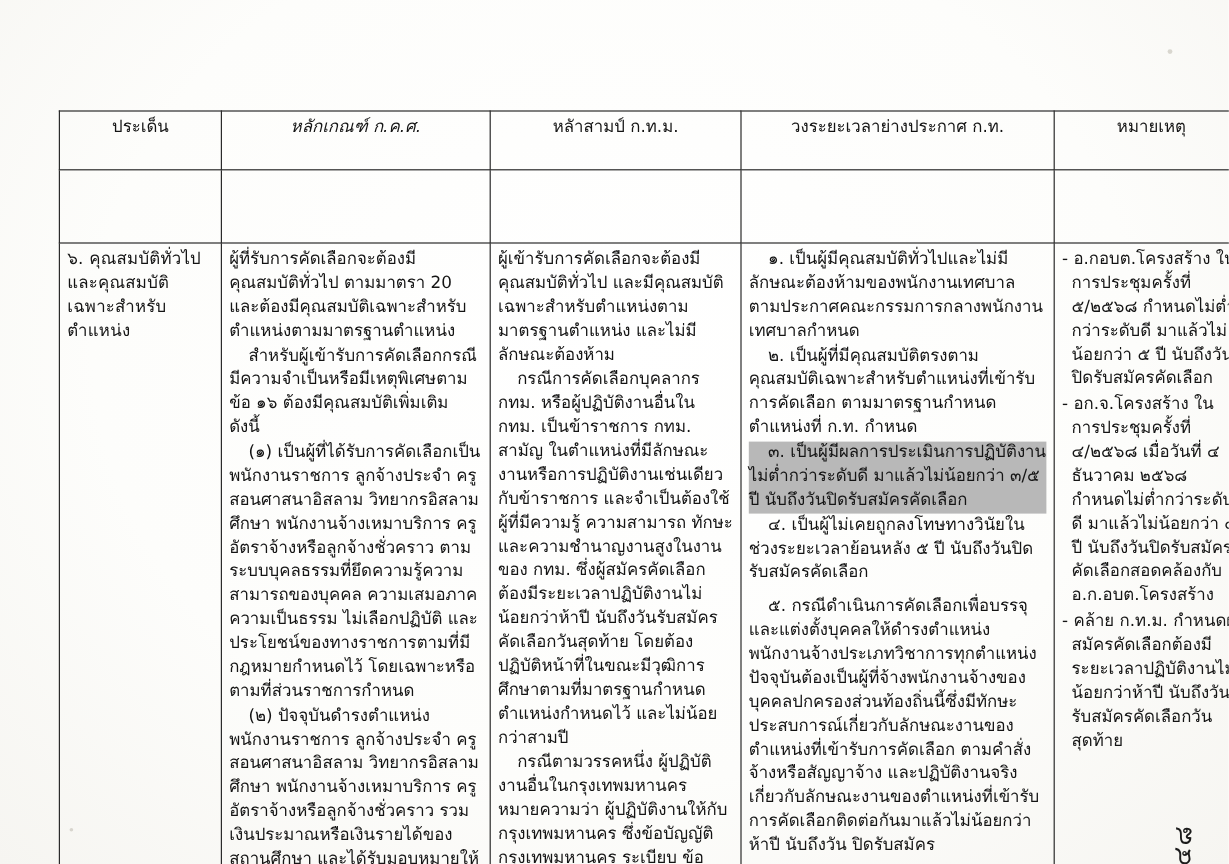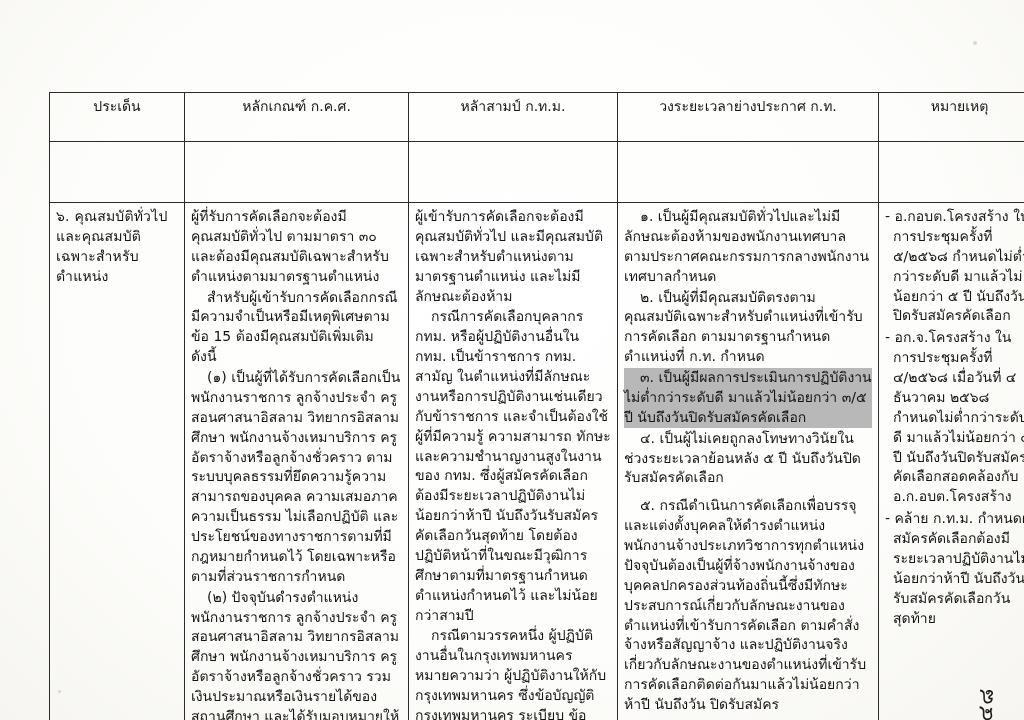--- a/index.html
+++ b/index.html
@@ -45,21 +45,21 @@
     font-weight: normal;
   }
   thead th {
     text-align: center;
     font-size: 12.2px;
     padding-top: 7px;
     height: 40px;
     vertical-align: top;
   }
   .col1 { width: 122px; }
-  .col2 { width: 211px; }
+  .col2 { width: 211px; font-style: italic; }
   .col3 { width: 196px; }
   .col4 { width: 248px; }
   .col5 { width: 149px; }
 
   .spacer-row td { height: 52px; border-top: none; }
   .hdr-row th { border-bottom: none; }
 
   .cell-topic {
     font-size: 11.6px;
     line-height: 1.65;
@@ -112,22 +112,22 @@
       <td></td>
       <td></td>
       <td></td>
       <td></td>
       <td></td>
     </tr>
     <tr class="body-row">
       <td class="cell-topic">๖. คุณสมบัติทั่วไปและคุณสมบัติเฉพาะสำหรับตำแหน่ง</td>
 
       <td>
-        <p class="para">ผู้ที่รับการคัดเลือกจะต้องมีคุณสมบัติทั่วไป ตามมาตรา ๓๐ และต้องมีคุณสมบัติเฉพาะสำหรับตำแหน่งตามมาตรฐานตำแหน่ง</p>
-        <p class="para ind">สำหรับผู้เข้ารับการคัดเลือกกรณีมีความจำเป็นหรือมีเหตุพิเศษตามข้อ 15 ต้องมีคุณสมบัติเพิ่มเติม ดังนี้</p>
+        <p class="para">ผู้ที่รับการคัดเลือกจะต้องมีคุณสมบัติทั่วไป ตามมาตรา 20 และต้องมีคุณสมบัติเฉพาะสำหรับตำแหน่งตามมาตรฐานตำแหน่ง</p>
+        <p class="para ind">สำหรับผู้เข้ารับการคัดเลือกกรณีมีความจำเป็นหรือมีเหตุพิเศษตามข้อ ๑๖ ต้องมีคุณสมบัติเพิ่มเติม ดังนี้</p>
         <p class="para ind">(๑) เป็นผู้ที่ได้รับการคัดเลือกเป็นพนักงานราชการ ลูกจ้างประจำ ครูสอนศาสนาอิสลาม วิทยากรอิสลามศึกษา พนักงานจ้างเหมาบริการ ครูอัตราจ้างหรือลูกจ้างชั่วคราว ตามระบบบุคลธรรมที่ยึดความรู้ความสามารถของบุคคล ความเสมอภาค ความเป็นธรรม ไม่เลือกปฏิบัติ และประโยชน์ของทางราชการตามที่มีกฎหมายกำหนดไว้ โดยเฉพาะหรือตามที่ส่วนราชการกำหนด</p>
         <p class="para ind">(๒) ปัจจุบันดำรงตำแหน่งพนักงานราชการ ลูกจ้างประจำ ครูสอนศาสนาอิสลาม วิทยากรอิสลามศึกษา พนักงานจ้างเหมาบริการ ครูอัตราจ้างหรือลูกจ้างชั่วคราว รวมเงินประมาณหรือเงินรายได้ของสถานศึกษา และได้รับมอบหมายให้ปฏิบัติหน้าที่สอนในสังกัดที่สมัครเข้ารับการคัดเลือกตามคำสั่งหรือสัญญาจ้าง อย่างต่อเนื่องหรือรวมกันไม่น้อยกว่าสามปี นับถึงวันรับสมัครคัดเลือกวันสุดท้าย</p>
       </td>
 
       <td>
         <p class="para">ผู้เข้ารับการคัดเลือกจะต้องมีคุณสมบัติทั่วไป และมีคุณสมบัติเฉพาะสำหรับตำแหน่งตามมาตรฐานตำแหน่ง และไม่มีลักษณะต้องห้าม</p>
         <p class="para ind">กรณีการคัดเลือกบุคลากร กทม. หรือผู้ปฏิบัติงานอื่นใน กทม. เป็นข้าราชการ กทม. สามัญ ในตำแหน่งที่มีลักษณะงานหรือการปฏิบัติงานเช่นเดียวกับข้าราชการ และจำเป็นต้องใช้ผู้ที่มีความรู้ ความสามารถ ทักษะ และความชำนาญงานสูงในงานของ กทม. ซึ่งผู้สมัครคัดเลือกต้องมีระยะเวลาปฏิบัติงานไม่น้อยกว่าห้าปี นับถึงวันรับสมัครคัดเลือกวันสุดท้าย โดยต้องปฏิบัติหน้าที่ในขณะมีวุฒิการศึกษาตามที่มาตรฐานกำหนดตำแหน่งกำหนดไว้ และไม่น้อยกว่าสามปี</p>
         <p class="para ind">กรณีตามวรรคหนึ่ง ผู้ปฏิบัติงานอื่นในกรุงเทพมหานครหมายความว่า ผู้ปฏิบัติงานให้กับ กรุงเทพมหานคร ซึ่งข้อบัญญัติกรุงเทพมหานคร ระเบียบ ข้อบังคับ หลักเกณฑ์ กำหนดการปฏิบัติงานหรือมีกำหนดเวลาการปฏิบัติงานของข้าราชการหรือมีกำหนดเวลาการปฏิบัติงานซึ่งไม่เกินปีงบประมาณ โดยได้รับค่าจ้างค่าตอบแทนเนื่องด้วยการปฏิบัติงานนั้น</p>
       </td>
 

